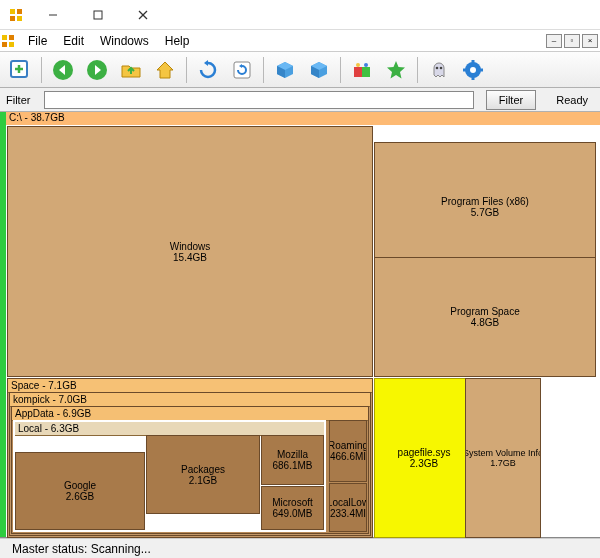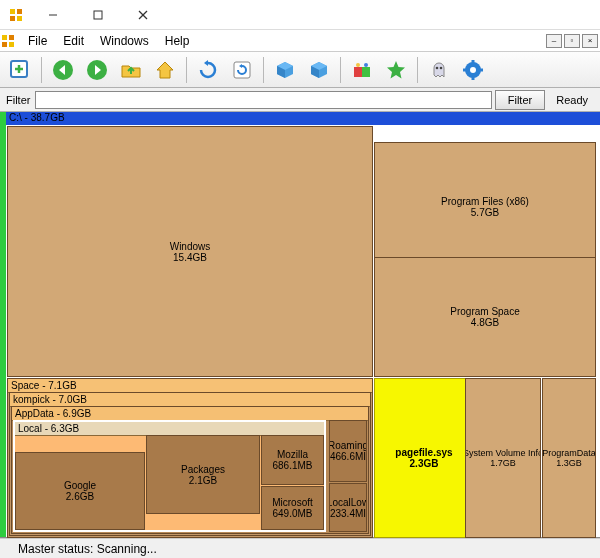--- a/index.html
+++ b/index.html
@@ -13,40 +13,40 @@
 .menubar { height: 22px; background: #fff; display: flex; align-items: center; padding: 0 0; border-bottom: 1px solid #ccc; position: relative; }
 .menubar .app-icon-sm { width: 16px; height: 16px; margin-right: 4px; }
 .menubar .menu-item { padding: 2px 8px; font-size: 12px; }
 .menubar .mdi-controls { position: absolute; right: 2px; display: flex; gap: 2px; }
 .menubar .mdi-btn { width: 16px; height: 14px; border: 1px solid #888; background: #f0f0f0; font-size: 8px; display: flex; align-items: center; justify-content: center; }
 
 .toolbar { height: 36px; background: linear-gradient(#fdfdfd,#ececec); border-bottom: 1px solid #b0b0b0; display: flex; align-items: center; padding: 0 4px; gap: 2px; }
 .toolbar .tbtn { width: 32px; height: 32px; display: flex; align-items: center; justify-content: center; border: 1px solid transparent; border-radius: 3px; }
 .toolbar .sep { width: 1px; height: 26px; background: #b8b8b8; margin: 0 3px; }
 
-.filterbar { height: 24px; background: #f0f0f0; border-bottom: 1px solid #b0b0b0; display: flex; align-items: center; padding: 0 4px; gap: 3px; }
+.filterbar { height: 24px; background: #f0f0f0; border-bottom: 1px solid #b0b0b0; display: flex; align-items: center; padding: 0 4px; gap: 12px; }
 .filterbar .flabel { font-size: 11px; padding: 0 2px; }
 .filterbar input { flex: 1; height: 18px; border: 1px solid #888; padding: 0 4px; font-size: 11px; }
 .filterbar button { height: 20px; padding: 0 12px; font-size: 11px; background: linear-gradient(#fdfdfd,#e0e0e0); border: 1px solid #888; }
 .filterbar .ready { padding: 0 8px; font-size: 11px; }
 
 .treemap-area { position: relative; height: 426px; background: #fff; border-bottom: 1px solid #888; }
 .tm { position: absolute; border: 1px solid #6b4a2a; overflow: hidden; }
 .tm.light { background: #d2a876; }
 .tm.med { background: #c49868; }
 .tm.dark { background: #b88a58; }
 .tm.darker { background: #a87a4a; }
 .tm.yellow { background: #f7f700; border-color: #aaa000; }
 .tm-header { background: rgba(255,200,120,0.85); font-size: 10px; padding: 1px 3px; color: #000; white-space: nowrap; overflow: hidden; border-bottom: 1px solid #8a6838; }
 .tm-center { position: absolute; top: 50%; left: 50%; transform: translate(-50%,-50%); text-align: center; font-size: 10px; color: #000; white-space: nowrap; }
 .vstripe { position: absolute; top: 0; bottom: 0; width: 6px; }
 .vstripe.green { background: #2ecc40; left: 0; }
-.topbar { position: absolute; left: 6px; right: 0; top: 0; height: 13px; background: #1d4ed8; font-size: 10px; padding: 0 3px; color: #000; overflow: hidden; }
-
-.statusbar { height: 20px; background: #f0f0f0; display: flex; align-items: center; padding: 0 18px; font-size: 12px; border-top: 1px solid #ccc; }
+.topbar { position: absolute; left: 6px; right: 0; top: 0; height: 13px; background: #fdba74; font-size: 10px; padding: 0 3px; color: #000; overflow: hidden; }
+
+.statusbar { height: 20px; background: #f0f0f0; display: flex; align-items: center; padding: 0 12px; font-size: 12px; border-top: 1px solid #ccc; }
 </style>
 </head>
 <body>
 
 <div class="titlebar">
   <span class="app-icon">
     <svg width="16" height="16">
         <rect x="2" y="2" width="5" height="5" fill="#f0c000"></rect>
         <rect x="9" y="2" width="5" height="5" fill="#e08000"></rect>
         <rect x="2" y="9" width="5" height="5" fill="#e08000"></rect>
@@ -211,21 +211,21 @@
     <div class="tm-center"><span>Program Space</span><br><span>4.8GB</span></div>
   </div>
 
   <div class="tm med" style="left:7px; top:266px; width:366px; height:160px;">
     <div class="tm-header">Space - 7.1GB</div>
     <div class="tm med" style="left:1px; top:13px; right:1px; bottom:1px;">
       <div class="tm-header">kompick - 7.0GB</div>
       <div class="tm dark" style="left:1px; top:13px; right:1px; bottom:1px;">
         <div class="tm-header">AppData - 6.9GB</div>
 
-        <div class="tm" style="left:1px; top:13px; width:313px; bottom:1px; background:#fdba74; border:2px solid #fff; padding:0;">
+        <div class="tm" style="left:1px; top:13px; width:313px; bottom:1px; background:#ffffff; border:2px solid #fff; padding:0;">
           <div class="tm-header" style="background:#e8d8b8;">Local - 6.3GB</div>
           <div class="tm darker" style="left:0px; top:30px; width:130px; bottom:0px;">
             <div class="tm-center"><span>Google</span><br><span>2.6GB</span></div>
           </div>
           <div class="tm darker" style="left:131px; top:13px; width:114px; bottom:16px;">
             <div class="tm-center"><span>Packages</span><br><span>2.1GB</span></div>
           </div>
           <div class="tm darker" style="left:246px; top:13px; right:0px; height:50px;">
             <div class="tm-center"><span>Mozilla</span><br><span>686.1MB</span></div>
           </div>
@@ -237,28 +237,25 @@
         <div class="tm darker" style="left:317px; top:13px; right:1px; height:62px;">
           <div class="tm-center"><span>Roaming</span><br><span>466.6MI</span></div>
         </div>
         <div class="tm darker" style="left:317px; top:76px; right:1px; bottom:1px;">
           <div class="tm-center"><span>LocalLow</span><br><span>233.4MI</span></div>
         </div>
       </div>
     </div>
   </div>
 
-  <div class="tm yellow" style="left:374px; top:266px; width:100px; height:160px;font-weight:bold;">
+  <div class="tm yellow" style="left:374px; top:266px; width:100px; height:160px;">
     <div class="tm-center"><span>pagefile.sys</span><br><span>2.3GB</span></div>
   </div>
 
   <div class="tm light" style="left:465px; top:266px; width:76px; height:160px;">
     <div class="tm-center" style="font-size:9px;"><span>System Volume Info</span><br><span>1.7GB</span></div>
   </div>
 
-  <div class="tm light" style="left:542px; top:266px; width:54px; height:160px;">
-    <div class="tm-center" style="font-size:9px;"><span>ProgramData</span><br><span>1.3GB</span></div>
-  </div>
 </div>
 
 <div class="statusbar">
   <span>Master status: Scanning...</span>
 </div>
 
 </body></html>

